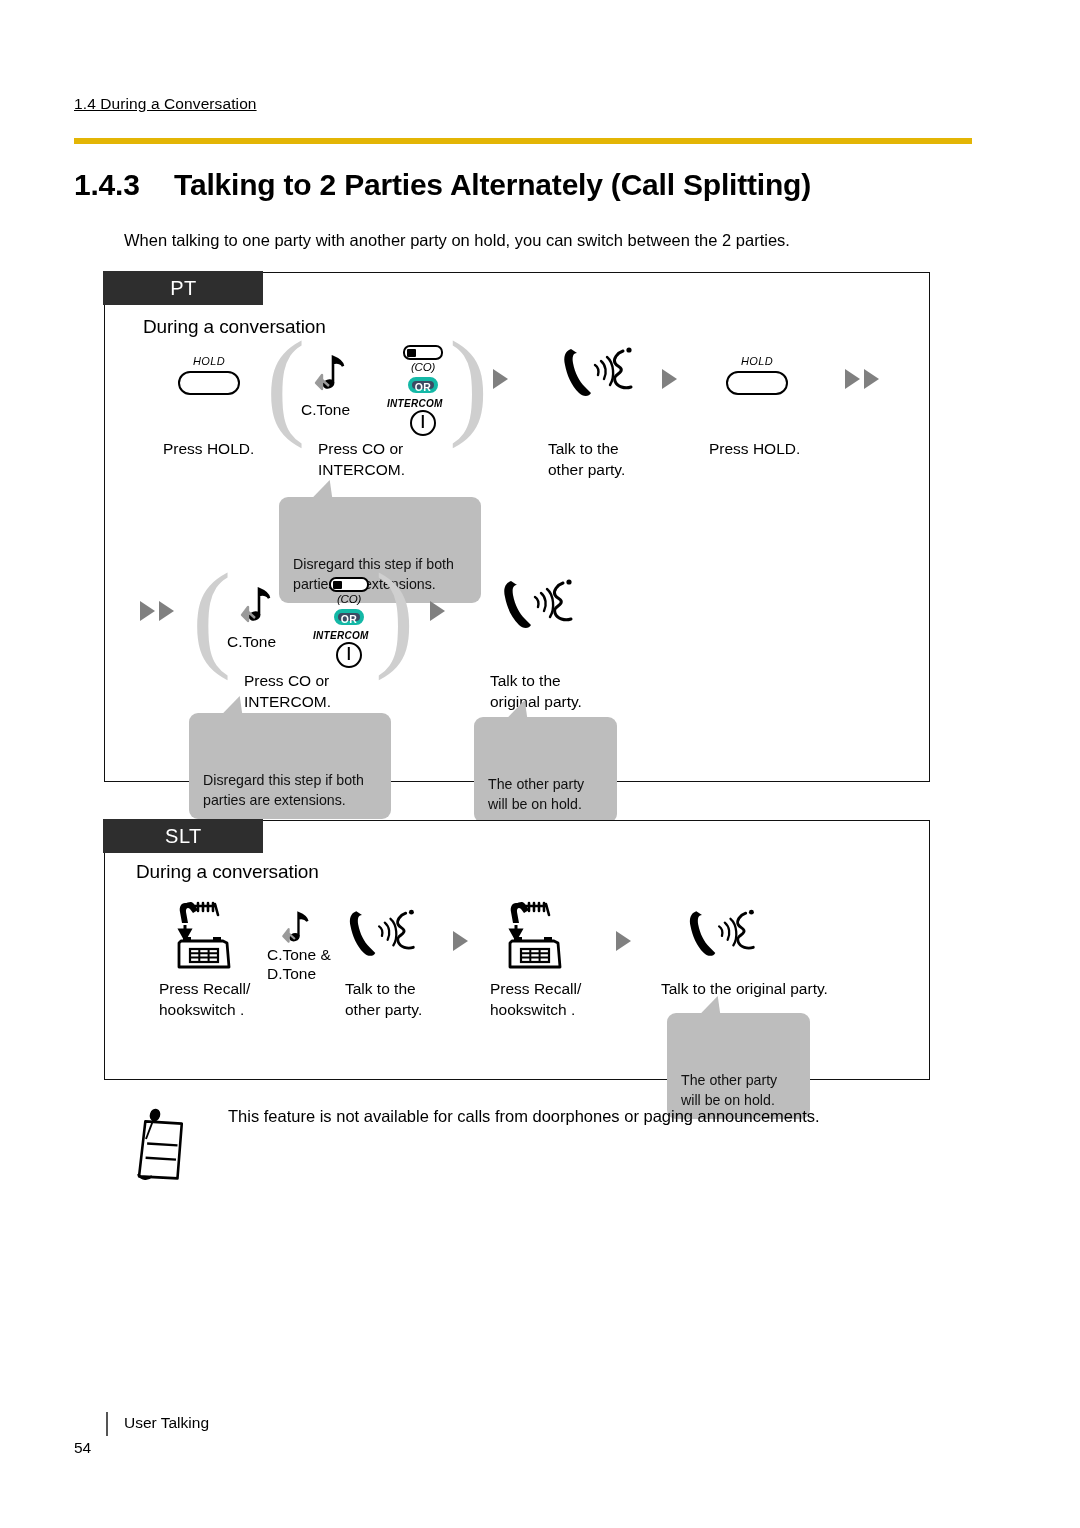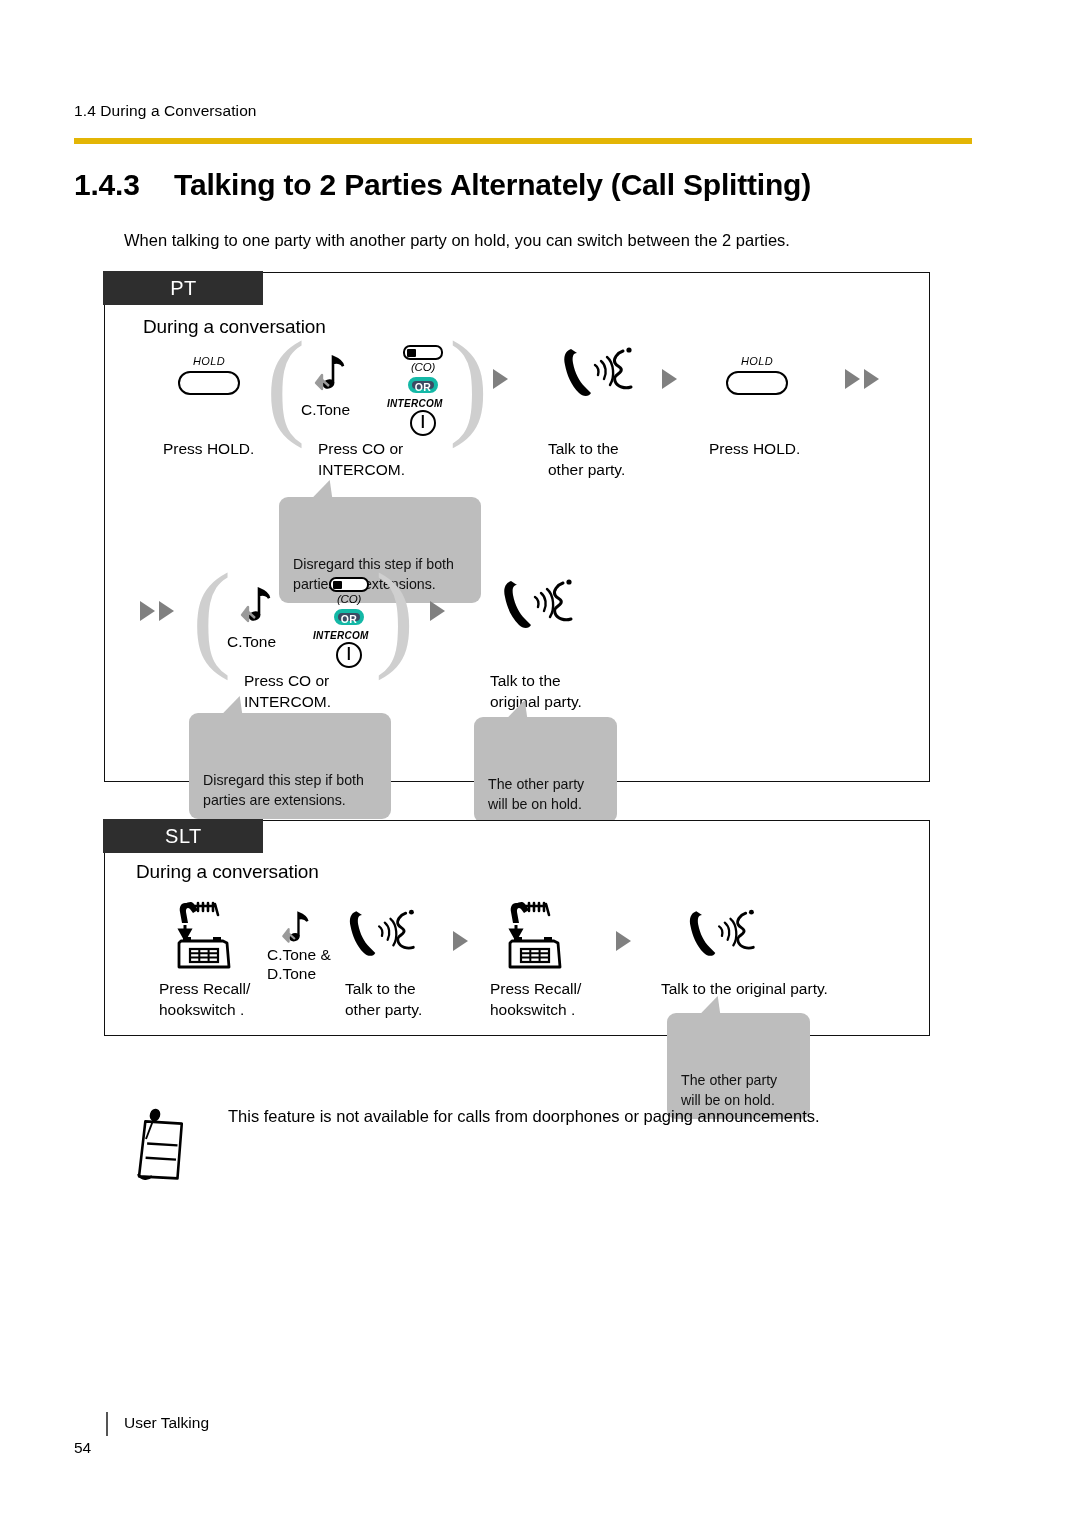--- a/index.html
+++ b/index.html
@@ -13,24 +13,25 @@
     position: relative;
     font-family: "Liberation Sans", sans-serif;
     color: #000000;
     overflow: hidden;
   }
 
   
   .running-header {
     position: absolute;
     left: 74px;
-    top: 102px;
+    top: 95px;
     font-size: 15.5px;
     letter-spacing: 0.1px;
     color: #000;
+    text-decoration: underline;
   }
   .header-rule {
     position: absolute;
     left: 74px;
     top: 138px;
     width: 898px;
     height: 6px;
     background: #e3b505;
   }
 
@@ -57,21 +58,21 @@
   }
 
   
   .panel {
     position: absolute;
     border: 1.6px solid #111;
     background: #fff;
     box-sizing: border-box;
   }
   .panel-pt  { left: 104px; top: 272px; width: 826px; height: 510px; }
-  .panel-slt { left: 104px; top: 820px; width: 826px; height: 216px; }
+  .panel-slt { left: 104px; top: 820px; width: 826px; height: 260px; }
 
   .tab {
     position: absolute;
     left: -1.6px;
     top: -1.6px;
     width: 160px;
     height: 34px;
     background: #2e2e2e;
     color: #ffffff;
     font-size: 20px;

